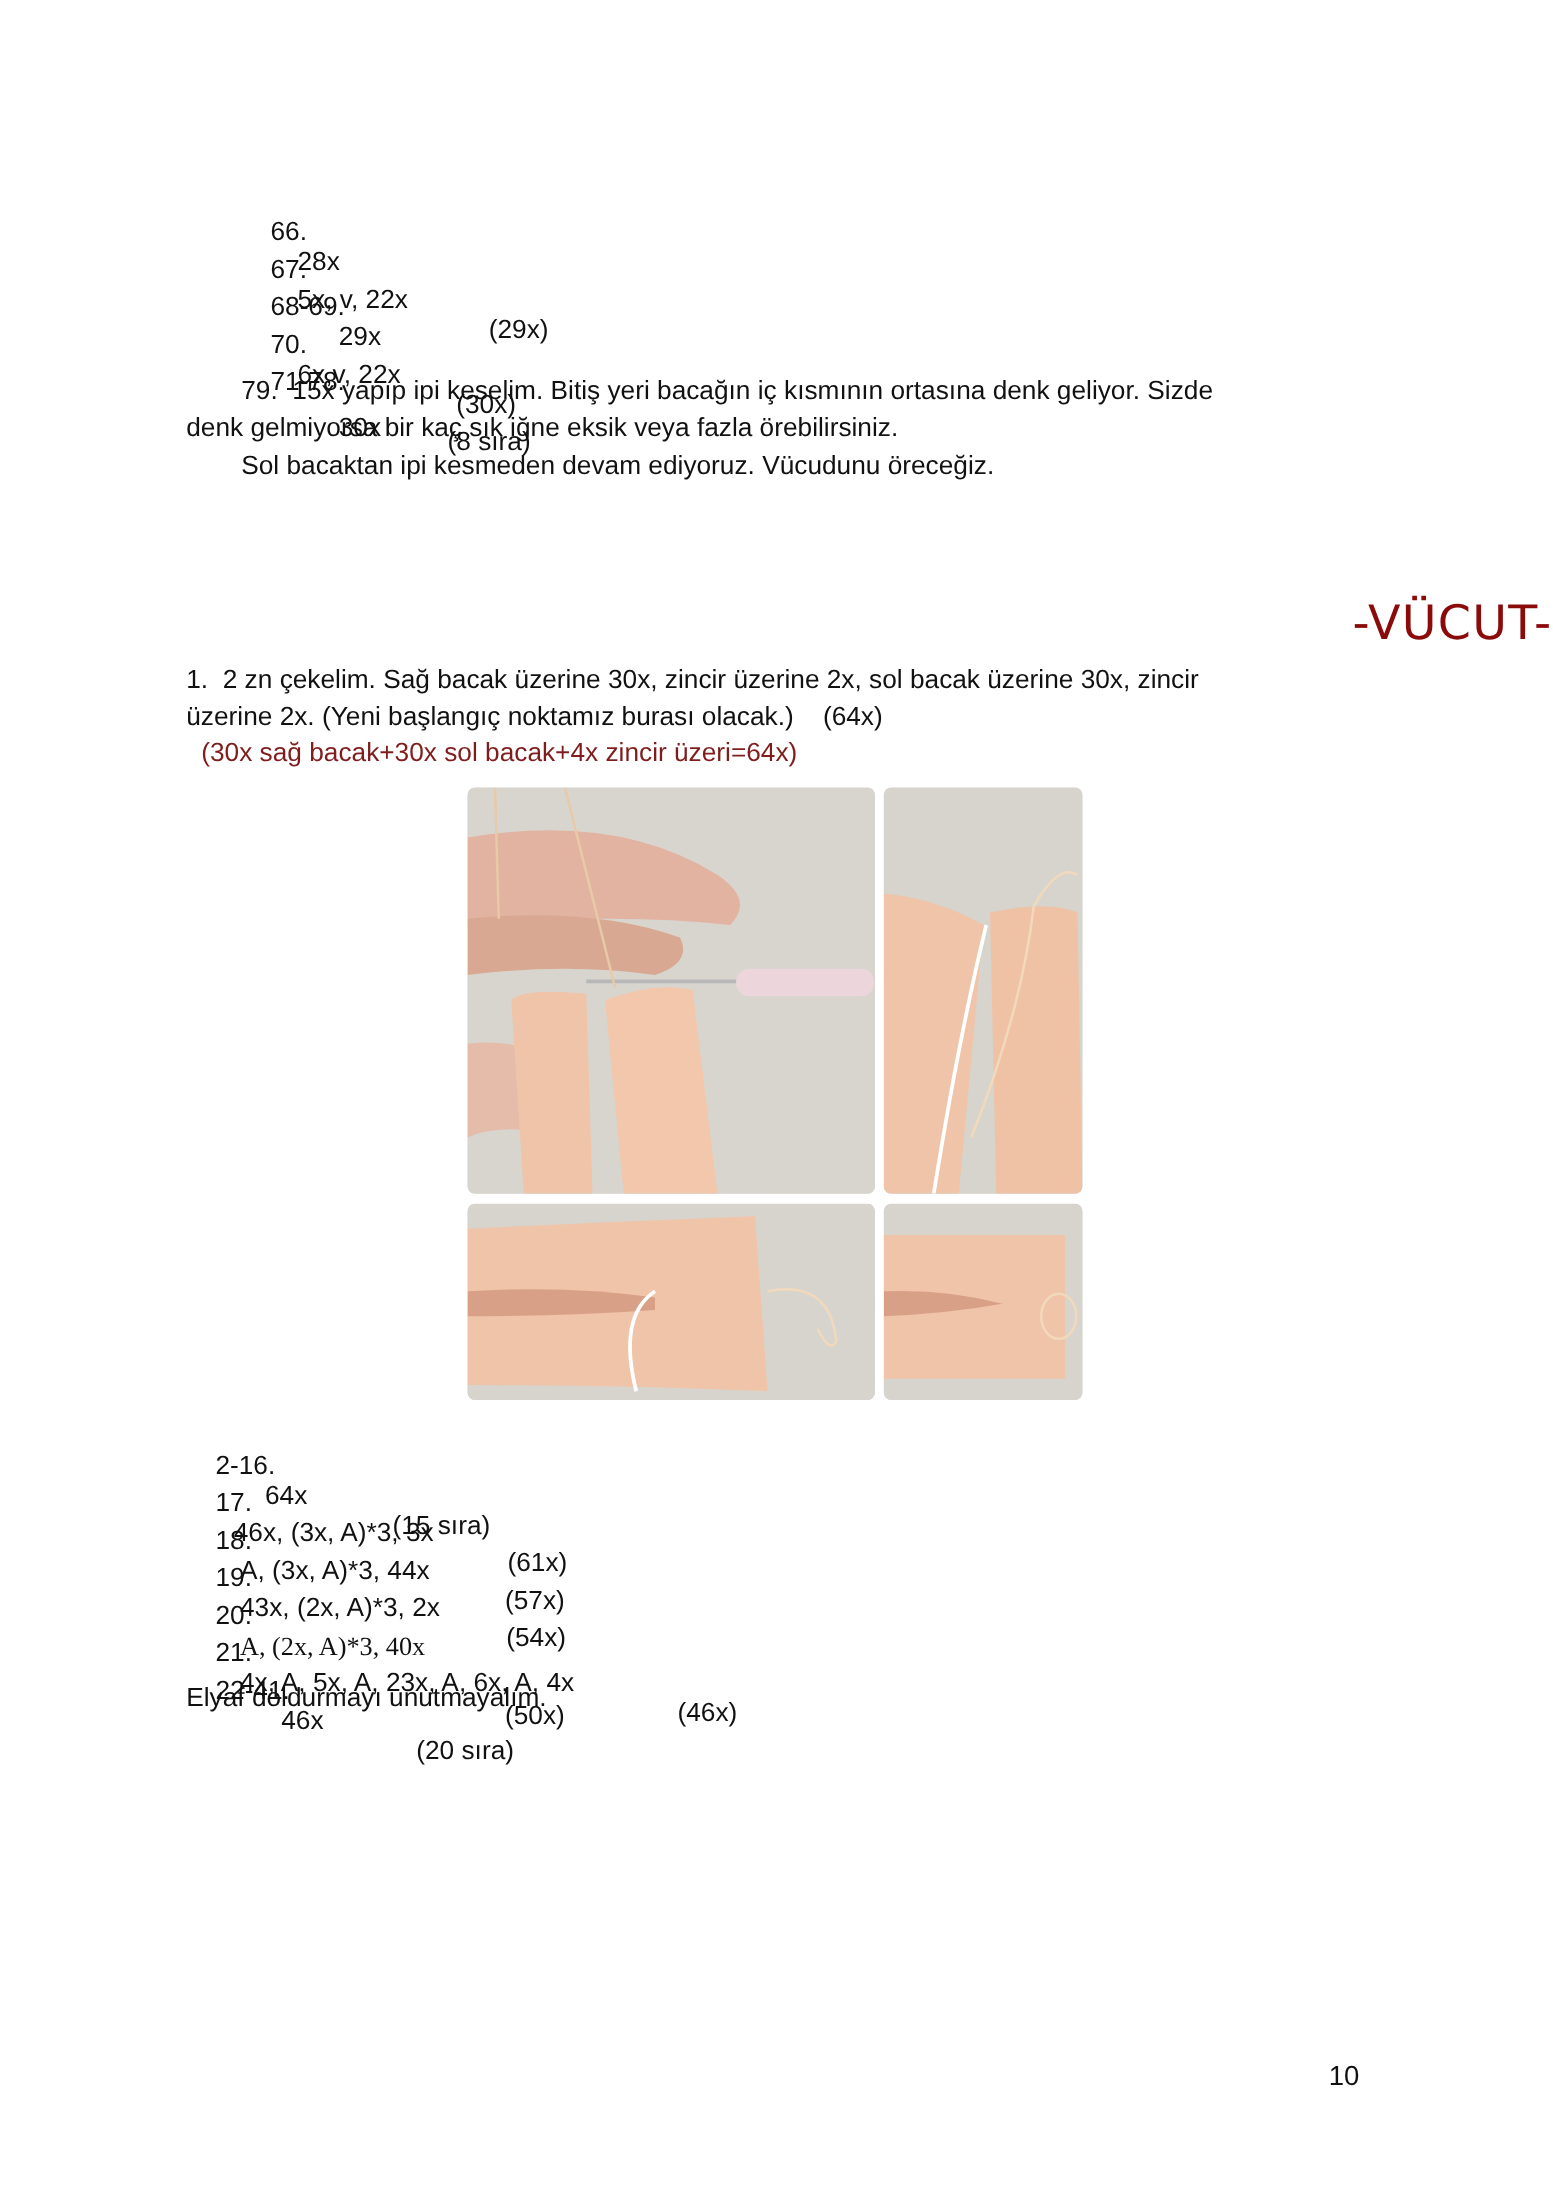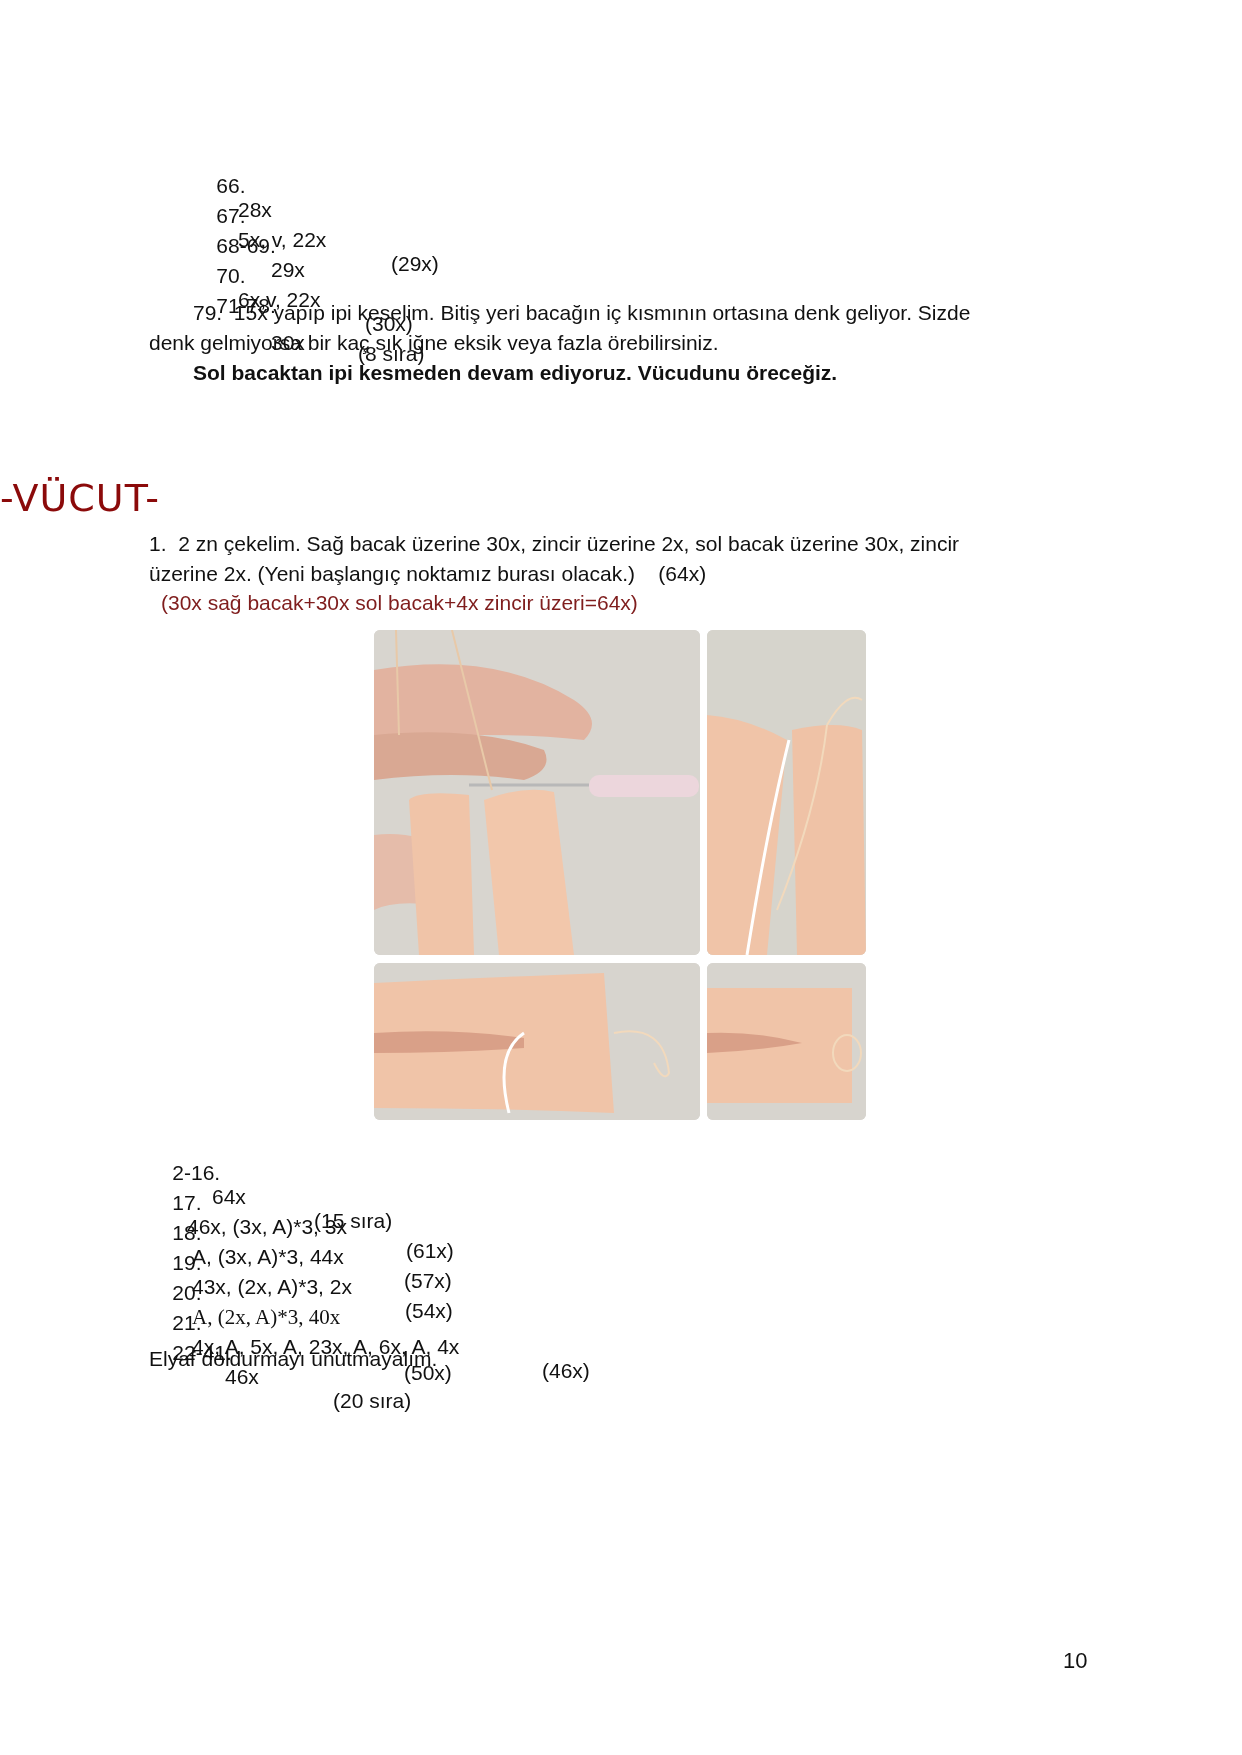--- a/index.html
+++ b/index.html
@@ -1,19 +1,19 @@
 <!DOCTYPE html>
 <html><head>
   <meta charset="utf-8">
   <style>
     html, body { margin: 0; padding: 0; background: #ffffff; }
     body { width: 1242px; height: 1755px; position: relative; overflow: hidden;
            font-family: "Liberation Sans", sans-serif; color: #111111; }
     .line { position: absolute; font-size: 21px; line-height: 24px; white-space: pre; }
-    .title { position: absolute; left: 0; width: 1242px; top: 476px; text-align: left;
+    .title { position: absolute; left: 0; width: 1242px; top: 476px; text-align: right;
              font-size: 38px; color: #8b0a0a; letter-spacing: 1px;
              font-family: "DejaVu Sans", sans-serif; }
     .blue { color: #7f1d1d; }
     .photo { position: absolute; border-radius: 6px; overflow: hidden; background: #d9d6d0; }
     .photo svg { width: 100%; height: 100%; display: block; }
     .pagenum { position: absolute; left: 1063px; top: 1648px; font-size: 22px; }
   </style>
 </head>
 <body>
 
@@ -39,21 +39,21 @@
   <div class="line" style="left:193px; top:270px;">
     <span>71-78.</span>
     <span style="position:absolute; left:78px;margin-top:13px;">30x</span>
     <span style="position:absolute; left:165px;">(8 sıra)</span>
   </div>
 </div>
 
 <div>
   <div class="line" style="left:193px; top:301px;">79.  15x yapıp ipi keselim. Bitiş yeri bacağın iç kısmının ortasına denk geliyor. Sizde</div>
   <div class="line" style="left:149px; top:331px;">denk gelmiyorsa bir kaç sık iğne eksik veya fazla örebilirsiniz.</div>
-  <div class="line" style="left:193px; top:361px;font-weight:bold;">Sol bacaktan ipi kesmeden devam ediyoruz. Vücudunu öreceğiz.</div>
+  <div class="line" style="left:193px; top:361px;">Sol bacaktan ipi kesmeden devam ediyoruz. Vücudunu öreceğiz.</div>
 </div>
 
 <div class="title">-VÜCUT-</div>
 
 <div>
   <div class="line" style="left:149px; top:532px;">1.  2 zn çekelim. Sağ bacak üzerine 30x, zincir üzerine 2x, sol bacak üzerine 30x, zincir</div>
   <div class="line" style="left:149px; top:562px;">üzerine 2x. (Yeni başlangıç noktamız burası olacak.)    (64x)</div>
   <div class="line blue" style="left:161px; top:591px;">(30x sağ bacak+30x sol bacak+4x zincir üzeri=64x)</div>
 </div>
 

